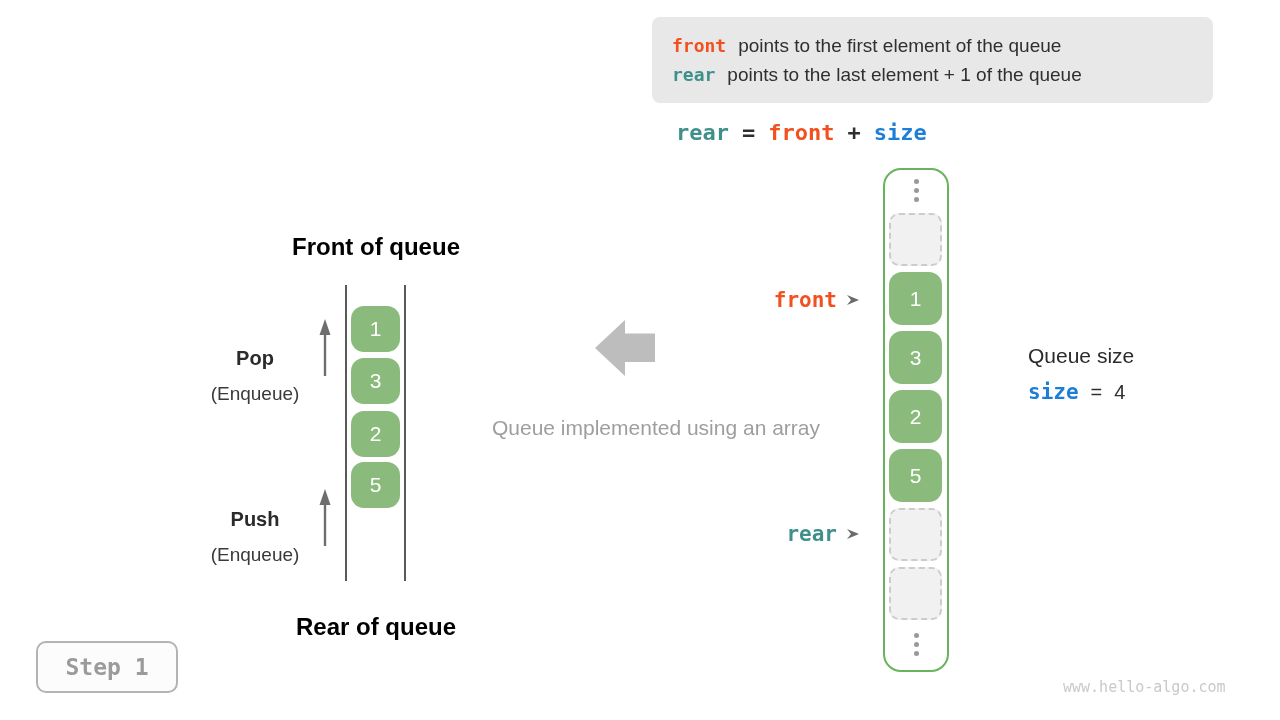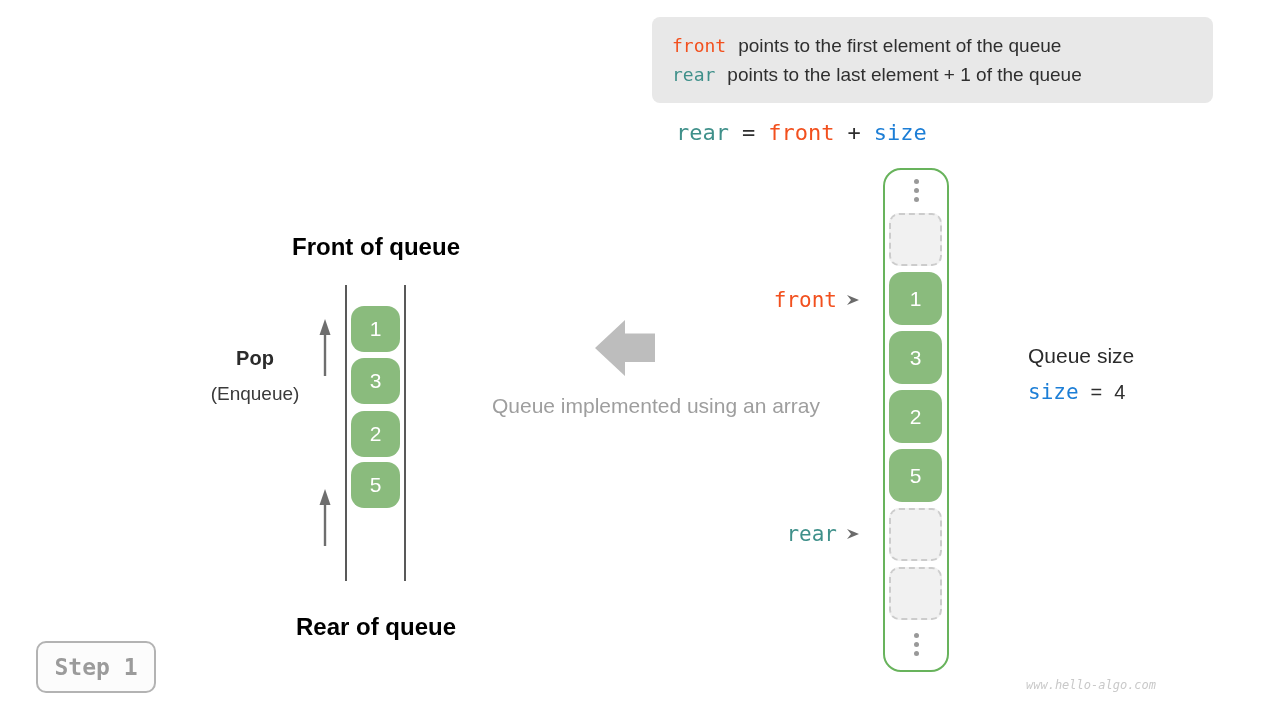--- a/index.html
+++ b/index.html
@@ -4,21 +4,21 @@
 <style>
   :root{
     --orange:#f2501e; --teal:#3f908a; --blue:#1c7ed6;
     --green-cell:#8abb7d; --green-border:#68b35c;
     --dark:#2f2f2f; --gray-text:#9e9e9e; --light-gray-box:#e8e8e8;
     --arrow-gray:#bdbdbd; --line-gray:#595959; --muted:#9b9b9b; --watermark:#c9c9c9;
   }
   html,body{margin:0;padding:0;background:#ffffff;}
   .canvas{position:relative;width:1280px;height:720px;background:#ffffff;overflow:hidden;
           font-family:"Liberation Sans",sans-serif;color:var(--dark);}
-  .mono{font-family:"DejaVu Sans Mono",monospace;font-weight:normal;}
+  .mono{font-family:"DejaVu Sans Mono",monospace;font-weight:bold;}
   .orange{color:var(--orange);} .teal{color:var(--teal);} .blue{color:var(--blue);}
 
   
   .legend{position:absolute;left:652px;top:17px;width:561px;height:86px;background:var(--light-gray-box);
           border-radius:8px;display:flex;flex-direction:column;justify-content:center;gap:7px;
           padding-left:20px;box-sizing:border-box;}
   .legend-line{display:flex;align-items:baseline;gap:12px;font-size:19px;color:var(--dark);}
   .legend-line .code{font-size:18px;}
 
   
@@ -35,21 +35,21 @@
          color:#fff;display:flex;align-items:center;justify-content:center;font-size:21px;}
   .op-group{position:absolute;left:175px;width:160px;text-align:center;}
   .op-title{font-size:20px;font-weight:bold;color:#2b2b2b;}
   .op-sub{font-size:19px;color:#3a3a3a;margin-top:13px;}
   .pop-group{top:347px;} .push-group{top:508px;}
   .up-arrow{position:absolute;left:317px;width:16px;height:60px;}
   .pop-arrow{top:318px;} .push-arrow{top:488px;}
 
   
   .block-arrow{position:absolute;left:595px;top:320px;width:60px;height:56px;}
-  .caption{position:absolute;left:446px;top:394px;width:420px;text-align:center;font-size:21px;color:var(--gray-text);}
+  .caption{position:absolute;left:446px;top:416px;width:420px;text-align:center;font-size:21px;color:var(--gray-text);}
 
   
   .rcontainer{position:absolute;left:883px;top:168px;width:66px;height:504px;box-sizing:border-box;
               border:2px solid var(--green-border);border-radius:18px;background:#fff;}
   .rcell{position:absolute;left:889px;width:53px;height:53px;box-sizing:border-box;
          display:flex;align-items:center;justify-content:center;font-size:21px;}
   .rcell.filled{background:var(--green-cell);color:#fff;border-radius:13px;}
   .rcell.empty{background:#f1f1f1;border:2px dashed #cccccc;border-radius:10px;}
   .dots{position:absolute;left:908px;width:16px;display:flex;flex-direction:column;align-items:center;gap:4px;}
   .dots-top{top:179px;} .dots-bottom{top:633px;}
@@ -58,28 +58,28 @@
            gap:9px;font-size:21px;height:27px;}
   .front-pointer{top:286px;} .rear-pointer{top:520px;}
 
   
   .size-label{position:absolute;left:1028px;top:344px;font-size:21px;color:#2b2b2b;}
   .size-line{position:absolute;left:1028px;top:380px;display:flex;align-items:baseline;gap:12px;}
   .size-line .code{font-size:21px;}
   .size-line .plain{font-size:20px;color:var(--dark);}
 
   
-  .step-badge{position:absolute;left:36px;top:641px;width:120px;height:52px;box-sizing:border-box;
+  .step-badge{position:absolute;left:36px;top:641px;width:142px;height:52px;box-sizing:border-box;
               border:2px solid #b3b3b3;border-radius:10px;background:#fcfcfc;
               display:flex;align-items:center;justify-content:center;
               font-family:"DejaVu Sans Mono",monospace;font-weight:bold;font-size:23px;color:var(--muted);}
 
   
-  .watermark{position:absolute;left:1026px;top:678px;font-family:"DejaVu Sans Mono",monospace;
-             font-size:12px;color:var(--watermark);font-style:italic;}
+  .watermark{position:absolute;left:1063px;top:678px;font-family:"DejaVu Sans Mono",monospace;
+             font-size:15px;color:var(--watermark);}
 </style>
 </head>
 <body>
 
 <div class="canvas">
 
   <div class="legend">
     <div class="legend-line">
       <span class="code mono orange">front</span>
       <span>points to the first element of the queue</span>
@@ -110,20 +110,24 @@
 
   <div class="op-group pop-group">
     <div class="op-title">Pop</div>
     <div class="op-sub">(Enqueue)</div>
   </div>
   <svg class="up-arrow pop-arrow" viewBox="0 0 16 60">
     <line x1="8" y1="58" x2="8" y2="14" stroke="#6e6e6e" stroke-width="2.4"></line>
     <polygon points="8,1 2.5,17 13.5,17" fill="#6e6e6e"></polygon>
   </svg>
 
+  <div class="op-group push-group">
+    <div class="op-title">Push</div>
+    <div class="op-sub">(Enqueue)</div>
+  </div>
   <svg class="up-arrow push-arrow" viewBox="0 0 16 60">
     <line x1="8" y1="58" x2="8" y2="14" stroke="#6e6e6e" stroke-width="2.4"></line>
     <polygon points="8,1 2.5,17 13.5,17" fill="#6e6e6e"></polygon>
   </svg>
 
   <svg class="block-arrow" viewBox="0 0 60 56">
     <polygon points="0,28 30,0 30,13.5 60,13.5 60,42 30,42 30,56" fill="#bdbdbd"></polygon>
   </svg>
   <div class="caption">Queue implemented using an array</div>
 

